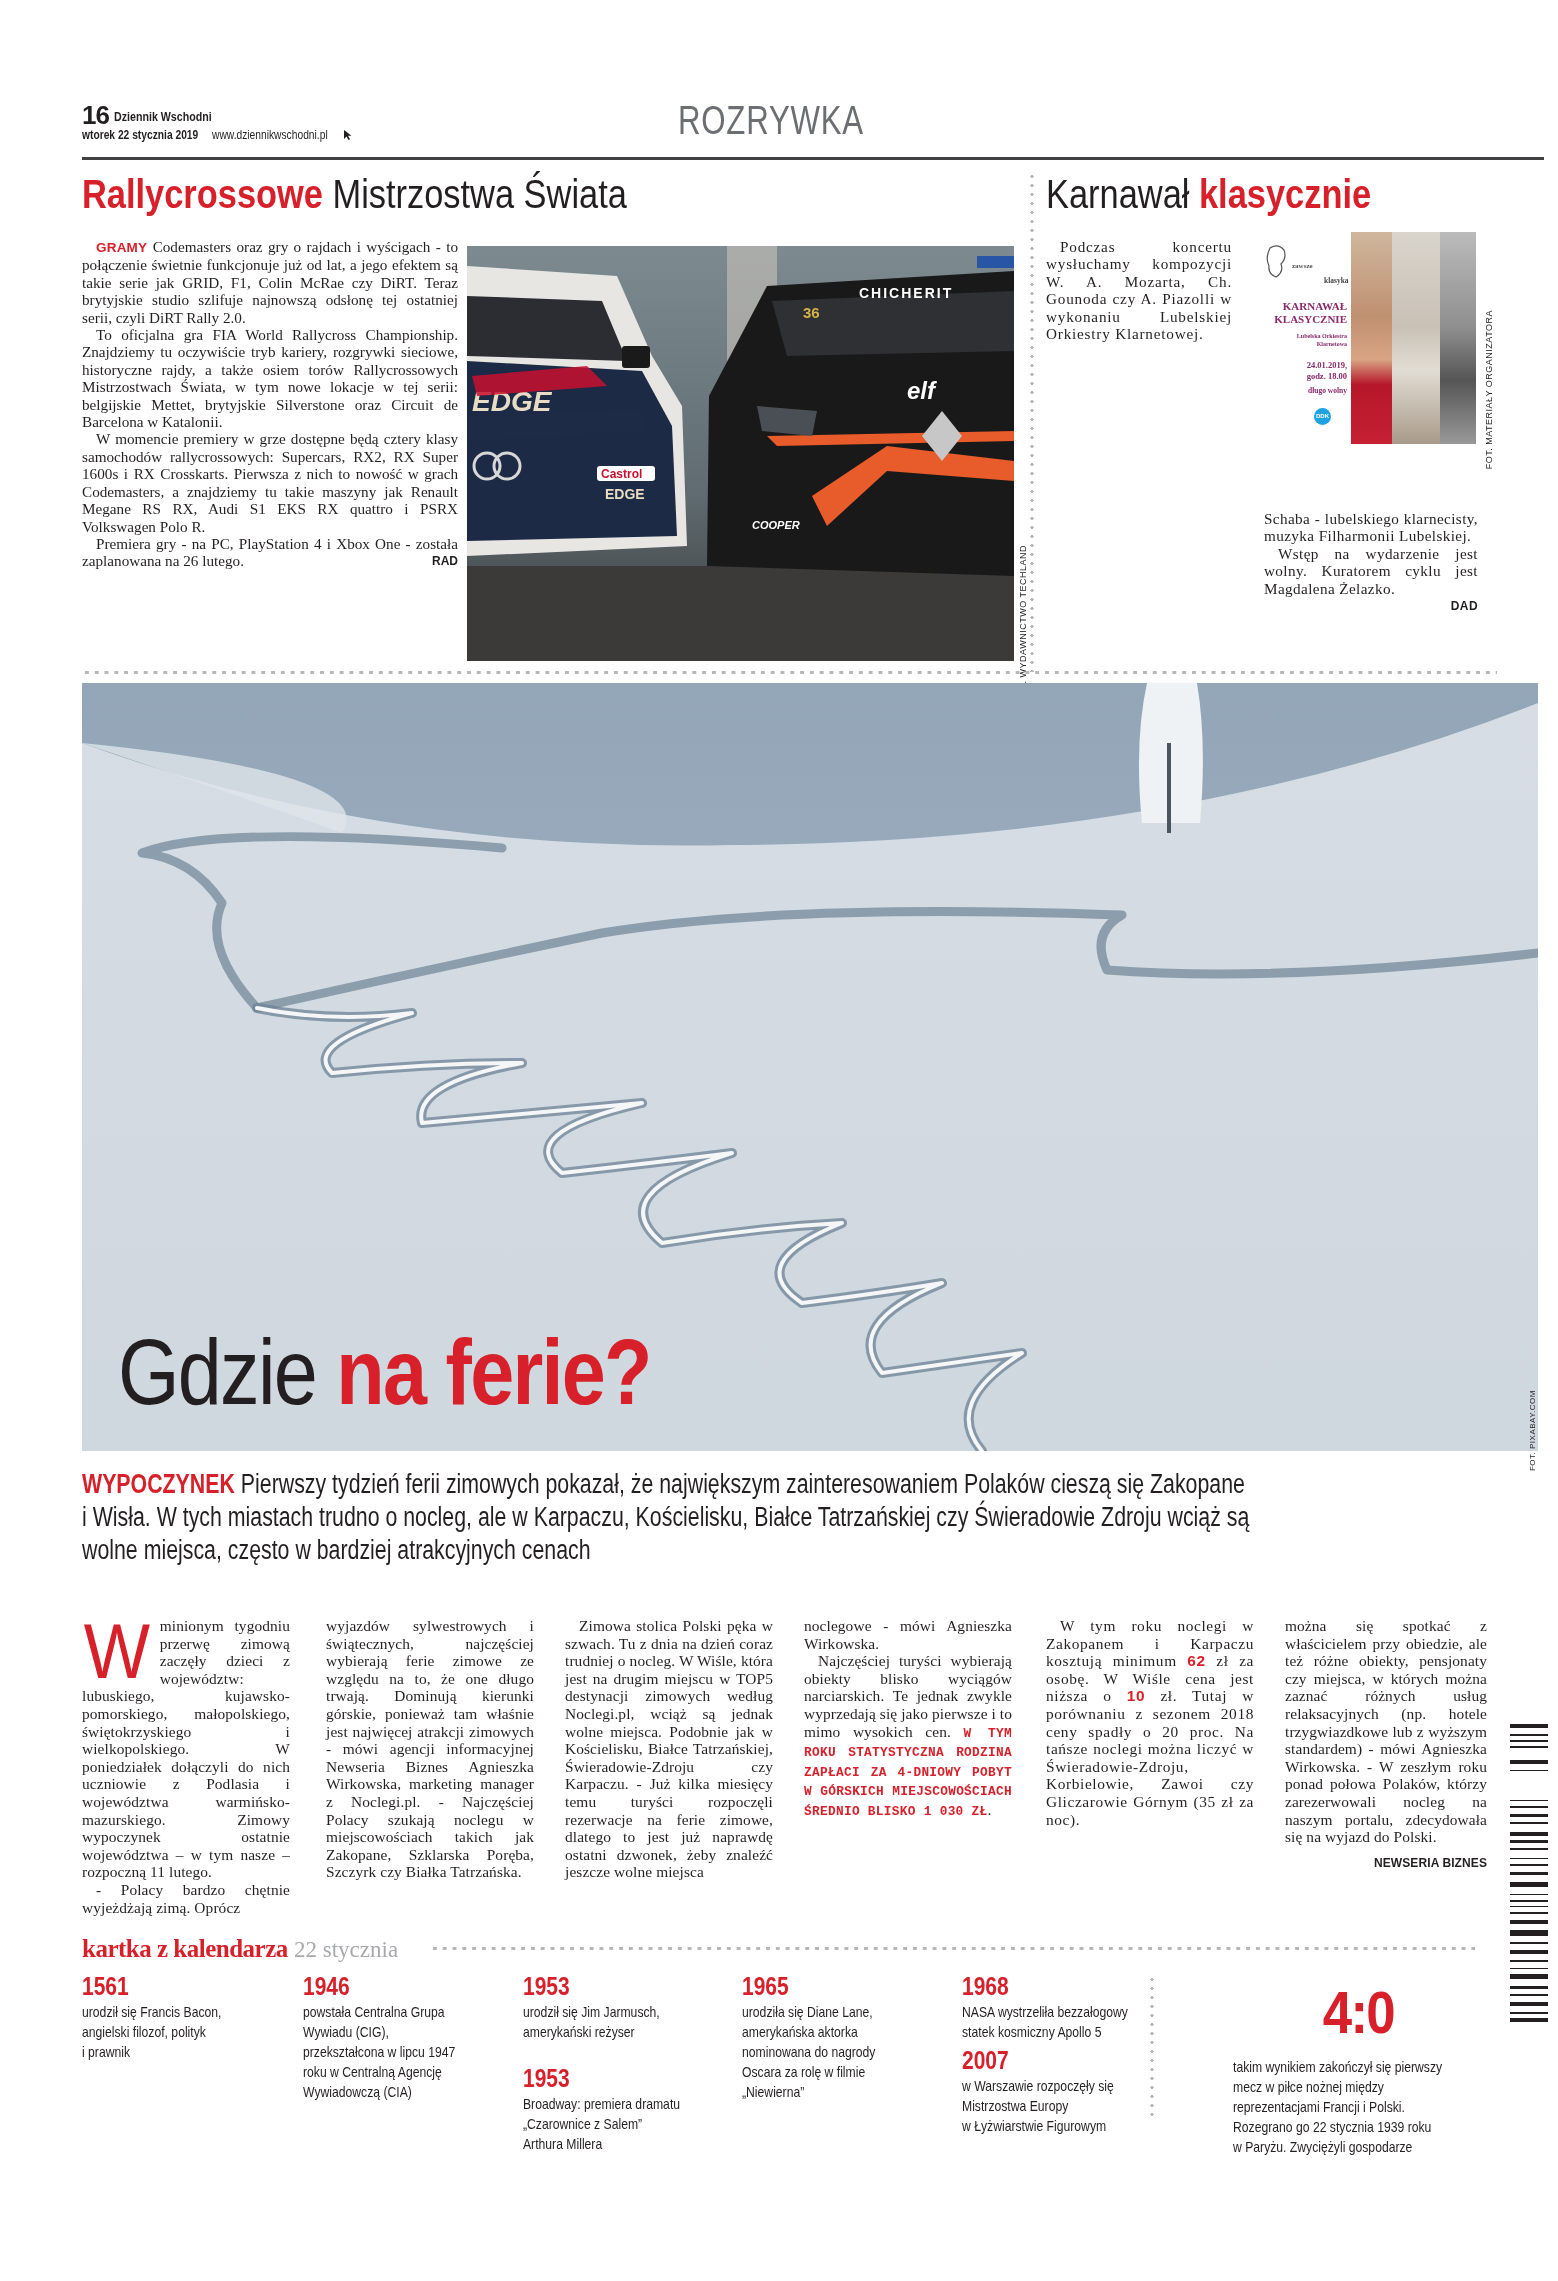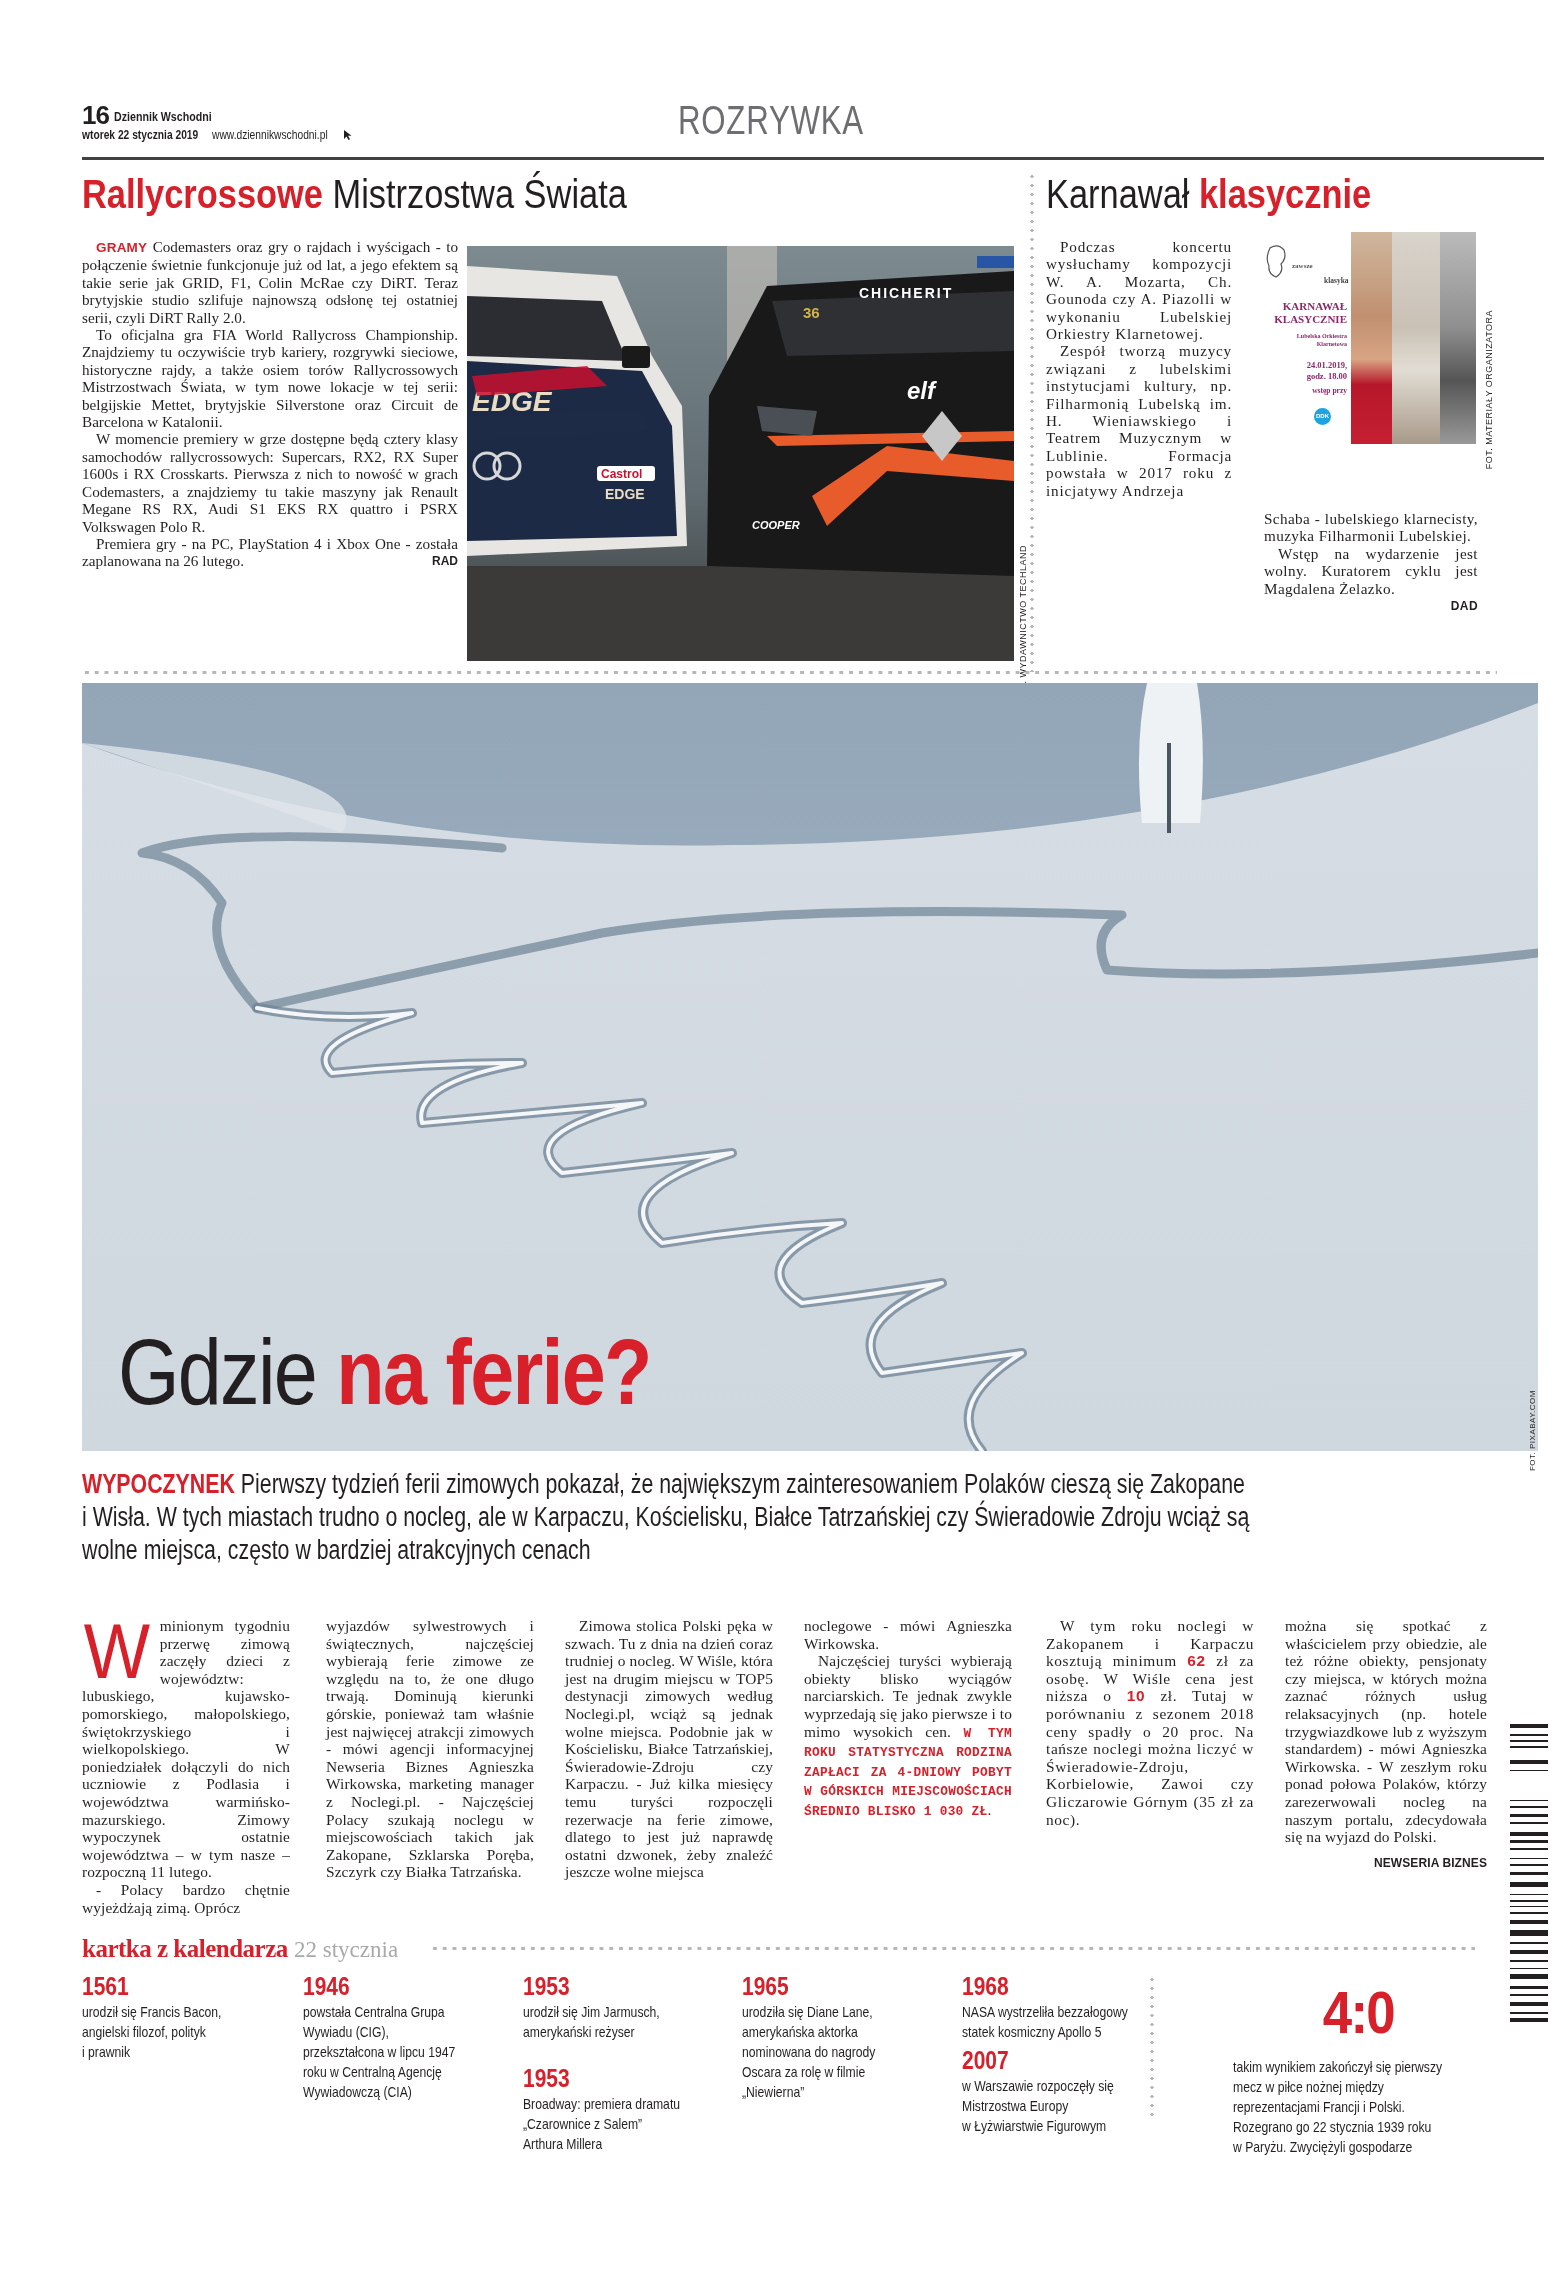--- a/index.html
+++ b/index.html
@@ -133,41 +133,40 @@
   </svg>
 </div>
 <div class="abs credit-v credit-rally">FOT. WYDAWNICTWO TECHLAND</div>
 <div class="abs dotline-v" style="left:1030px; top:172px; height:500px;"></div>
 <div class="abs dotline-h" style="left:82px; top:670px; width:1415px;"></div>
 
 <div class="abs hl hl-karn"><span>Karnawał</span> <b>klasycznie</b></div>
 
 <div class="col karn-text1">
   <p>Podczas koncertu wysłuchamy kompozycji W. A. Mozarta, Ch. Gounoda czy A. Piazolli w wykonaniu Lubelskiej Orkiestry Klarnetowej.</p>
-  <p>Zespół tworzą muzycy związani z lubelskimi instytucjami kultury, np. Filharmonią Lubelską im. H. Wieniawskiego i Teatrem Muzycznym w Lublinie. Formacja powstała w 2017 roku z inicjatywy Andrzeja</p>
 </div>
 <div class="col karn-text2">
   <p class="noind">Schaba - lubelskiego klarnecisty, muzyka Filharmonii Lubelskiej.</p>
   <p>Wstęp na wydarzenie jest wolny. Kuratorem cyklu jest Magdalena Żelazko.</p>
   <p>
       <span class="sig">DAD</span>
     </p>
 </div>
 
 <div class="abs karn-poster">
   <div style="position:absolute; left:0; top:0; width:95px; height:212px; background:#fff; text-align:right; font-family:'Liberation Serif',serif;">
     <svg style="position:absolute; left:8px; top:12px;" width="26" height="36" viewBox="0 0 26 36">
         <path d="M6 4 Q14 -1 20 6 Q23 14 17 20 Q20 28 12 33 Q4 30 5 22 Q1 14 6 4 Z" fill="none" stroke="#555" stroke-width="1.2"></path>
       </svg>
     <div style="position:absolute; left:36px; top:30px; font-size:7px; font-weight:bold; color:#555;">zawsze</div>
     <div style="position:absolute; left:28px; top:44px; font-size:7.5px; font-weight:bold; color:#444;margin-left:40px;">klasyka</div>
     <div style="position:absolute; right:4px; top:68px; font-size:11px; font-weight:bold; color:#8b2a6b; line-height:13px;"><span>KARNAWAŁ</span><br><span>KLASYCZNIE</span></div>
     <div style="position:absolute; right:4px; top:100px; font-size:6px; font-weight:bold; color:#8b2a6b; line-height:8px;"><span>Lubelska Orkiestra</span><br><span>Klarnetowa</span></div>
     <div style="position:absolute; right:4px; top:128px; font-size:8.5px; font-weight:bold; color:#8b2a6b; line-height:11px;"><span>24.01.2019,</span><br><span>godz. 18.00</span></div>
-    <div style="position:absolute; right:4px; top:154px; font-size:7.5px; font-weight:bold; color:#8b2a6b;">wstęp przy</div>
+    <div style="position:absolute; right:4px; top:154px; font-size:7.5px; font-weight:bold; color:#8b2a6b;">długo wolny</div>
     <div style="position:absolute; left:58px; top:176px; width:17px; height:17px; border-radius:50%; background:#1ea3e0; color:#fff; font-family:'Liberation Sans',sans-serif; font-weight:bold; font-size:6px; line-height:17px; text-align:center;">DDK</div>
   </div>
   <div style="position:absolute; left:95px; top:0; width:41px; height:212px; background:linear-gradient(180deg,#cfb79e 0%,#c09070 40%,#d8a584 60%,#b7172a 72%,#c51f32 100%);"></div>
   <div style="position:absolute; left:136px; top:0; width:48px; height:212px; background:linear-gradient(180deg,#d9d4cc 0%,#c9c1b6 45%,#e2ddd4 65%,#a89a8a 100%);"></div>
   <div style="position:absolute; left:184px; top:0; width:36px; height:212px; background:linear-gradient(180deg,#bbb 0%,#8f8f8f 45%,#555 70%,#999 100%);"></div>
 </div>
 <div class="abs credit-v credit-karn">FOT. MATERIAŁY ORGANIZATORA</div>
 
 <div class="abs snow">
   <svg width="1456" height="768" viewBox="0 0 1456 768">

